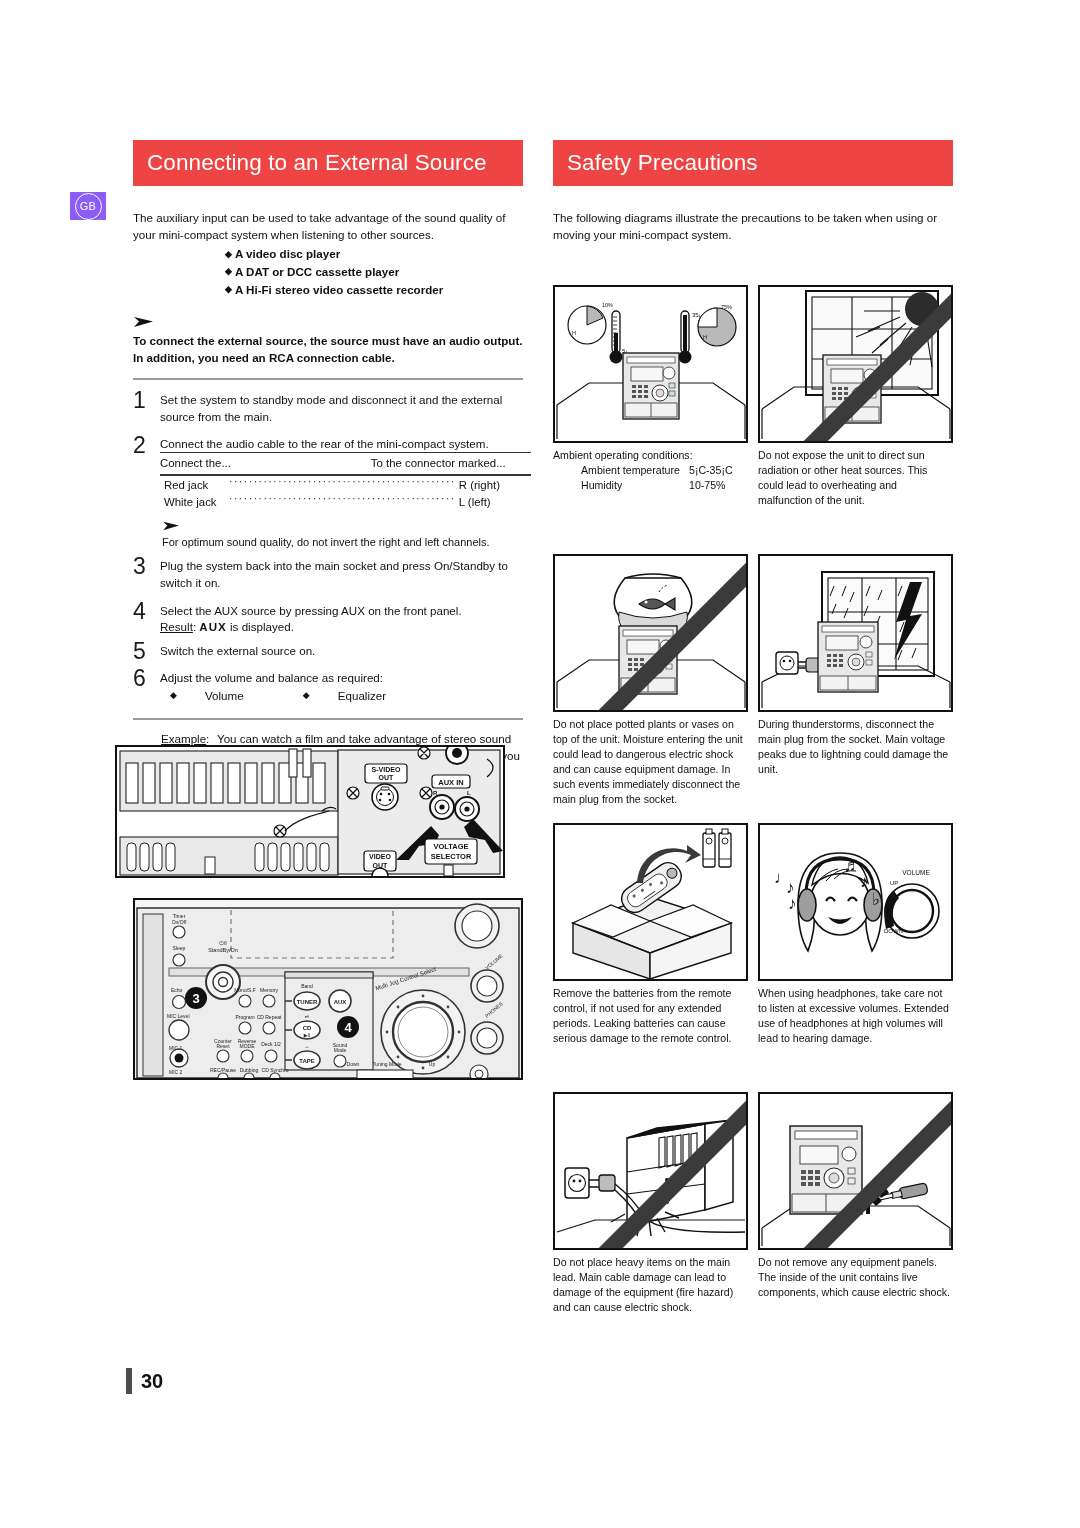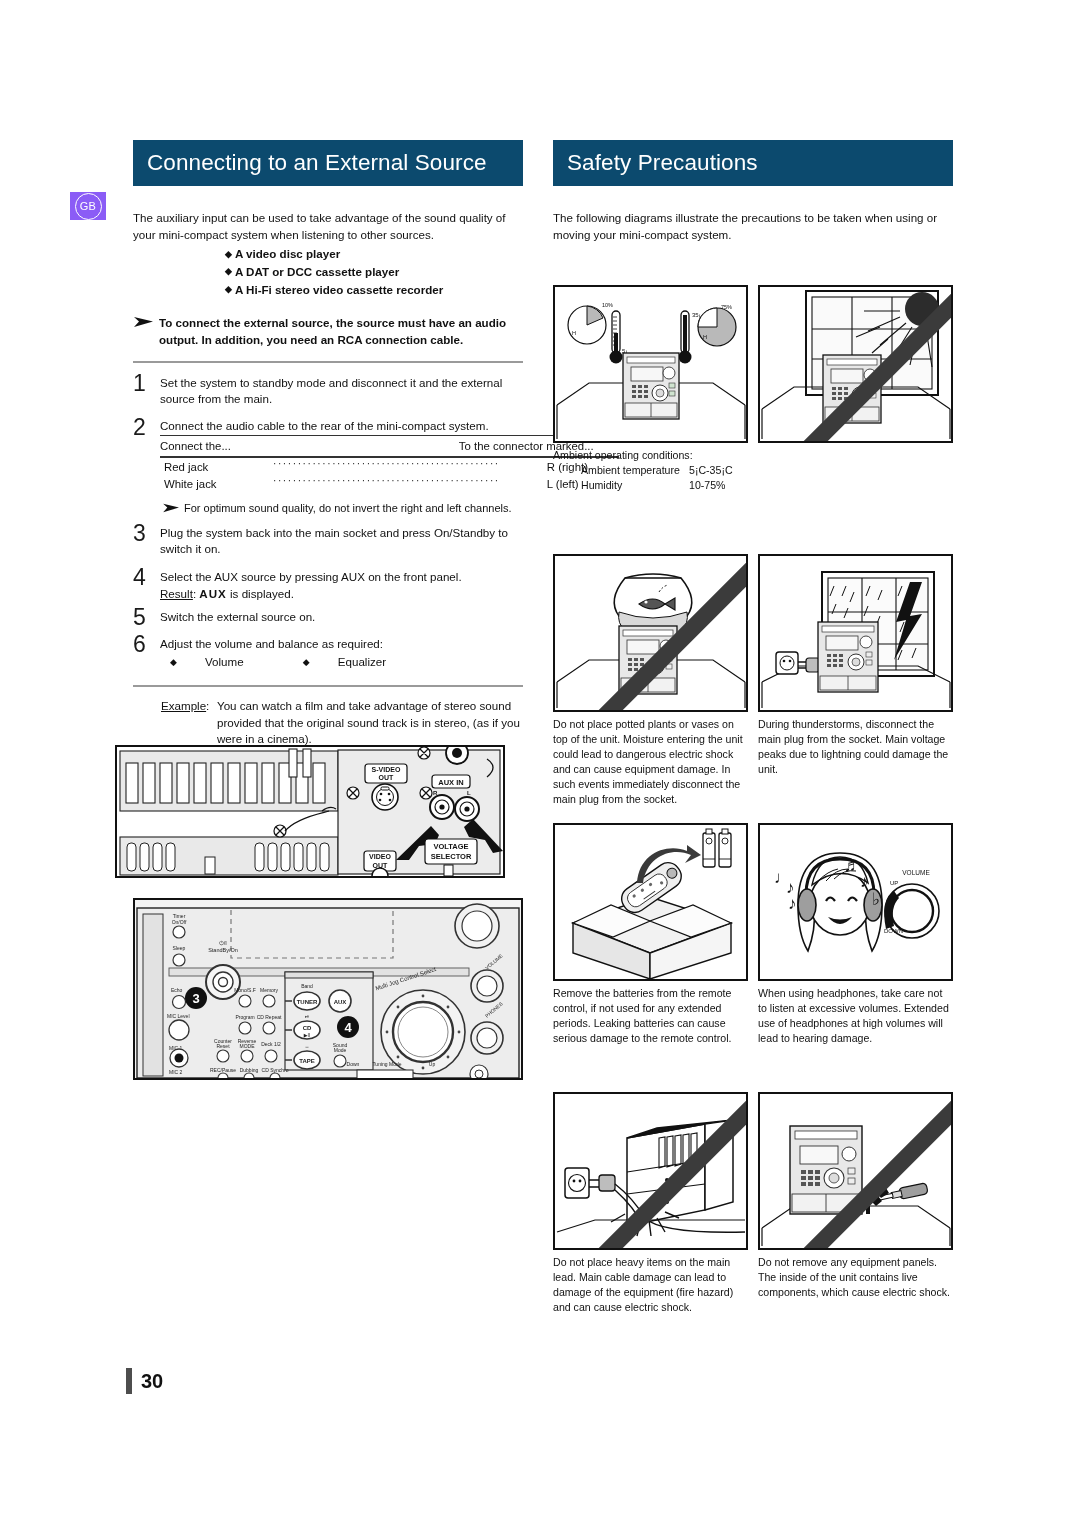--- a/index.html
+++ b/index.html
@@ -25,21 +25,21 @@
     display: flex; align-items: center; justify-content: center;
     color: #fff; font-size: 11px; letter-spacing: .3px;
   }
 
   
   .col-left  { position: absolute; left: 133px; top: 140px; width: 390px; }
   .col-right { position: absolute; left: 553px; top: 140px; width: 400px; }
 
   
   .hdr-bar {
-    background: #0c4a6e; color: #fff;
+    background: #ef4444; color: #fff;
     height: 46px; display: flex; align-items: center;
     padding-left: 14px;
     font-size: 22.5px; letter-spacing: .1px;
   }
   .hdr-bar.left { width: 390px; }
   .hdr-bar.right { width: 400px; }
 
   
   .intro { margin-top: 24px; font-size: 11.6px; line-height: 1.44; }
   .intro.right { margin-top: 24px; }
@@ -50,21 +50,21 @@
   .ex-row { display: flex; line-height: 1.52; }
   .ex-label { width: 78px; text-align: right; padding-right: 7px; }
   .ex-label u { text-decoration: underline; }
   .ex-bullets { padding-left: 0; }
   .ex-item { white-space: nowrap; }
   .dia { font-size: 9px; vertical-align: 1.5px; margin-right: 3px; }
 
   
   .note {
     display: flex; margin-top: 17px; font-size: 11.6px;
-    font-weight: bold; line-height: 1.44;
+    font-weight: bold; line-height: 1.44; flex-direction: column;
   }
   .note .arrow { width: 26px; flex: none; padding-top: 1px; }
   .note.sub { font-weight: normal; font-size: 11px; margin-top: 8px; margin-left: 38px; }
   .note.sub .arrow { width: 22px; }
 
   .rule { border: none; border-top: 2.4px solid #9a9a9a; margin: 12px 0 9px 0; }
   .rule.thin { border-top: 2px solid #9a9a9a; margin: 14px 0 11px 0; }
 
   
   .step { display: flex; margin-bottom: 8px; }
@@ -77,21 +77,21 @@
 
   
   .conn-table { }
   .conn-head {
     display: flex; font-size: 11.4px;
     border-top: 1.4px solid #333; border-bottom: 2.6px solid #333;
     padding: 2px 0 2px 0;
   }
   .conn-head .c1 { flex: 1; }
   .conn-head .c2 { width: 160px; }
-  .conn-row { display: flex; font-size: 11.4px; padding: 1px 0 0 4px; gap: 44px; }
+  .conn-row { display: flex; font-size: 11.4px; padding: 1px 0 0 4px; }
   .conn-row .c1 { width: 62px; }
   .conn-row .dots {
     flex: 1; overflow: hidden; white-space: nowrap;
     letter-spacing: 1.6px; color: #222; font-size: 10px;
     padding: 0 3px; transform: translateY(-2px);
   }
   .conn-row .c2 { width: 72px; }
 
   .example-note { display: flex; font-size: 11.6px; line-height: 1.45; }
   .example-note .lbl { width: 56px; flex: none; }
@@ -596,20 +596,21 @@
               <rect x="110" y="98" width="6" height="5" fill="#eee" stroke="#333" stroke-width="0.6"></rect>
               <rect x="110" y="106" width="6" height="5" fill="#eee" stroke="#333" stroke-width="0.6"></rect>
               <rect x="65" y="120" width="54" height="14" fill="#f2f2f2" stroke="#333" stroke-width="0.8"></rect>
               <path d="M92 120 v14" stroke="#333" stroke-width="0.8"></path>
             </g>
           </svg>
           <div class="nostripe">
               <i></i>
             </div>
         </div>
+        <div class="sg-cap">Do not expose the unit to direct sun radiation or other heat sources. This could lead to overheating and malfunction of the unit.</div>
       </div>
     </div>
 
     <div class="sg-row">
 
       <div class="sg-cell">
         <div class="sg-fig">
           <svg width="191" height="154" viewBox="0 0 191 154">
             <rect width="191" height="154" fill="#fff"></rect>
 

